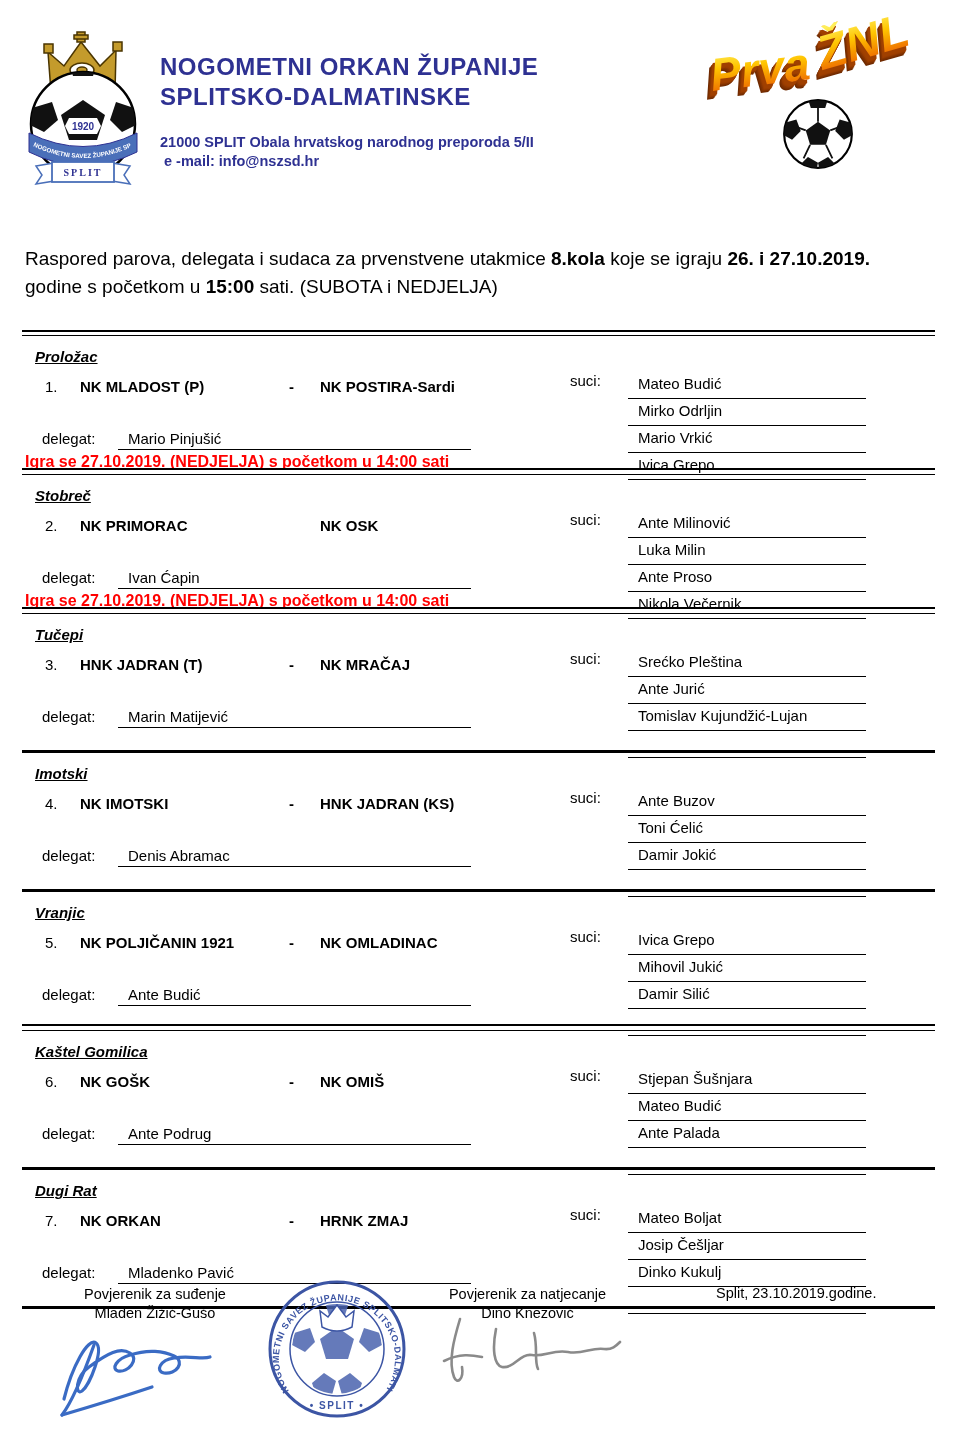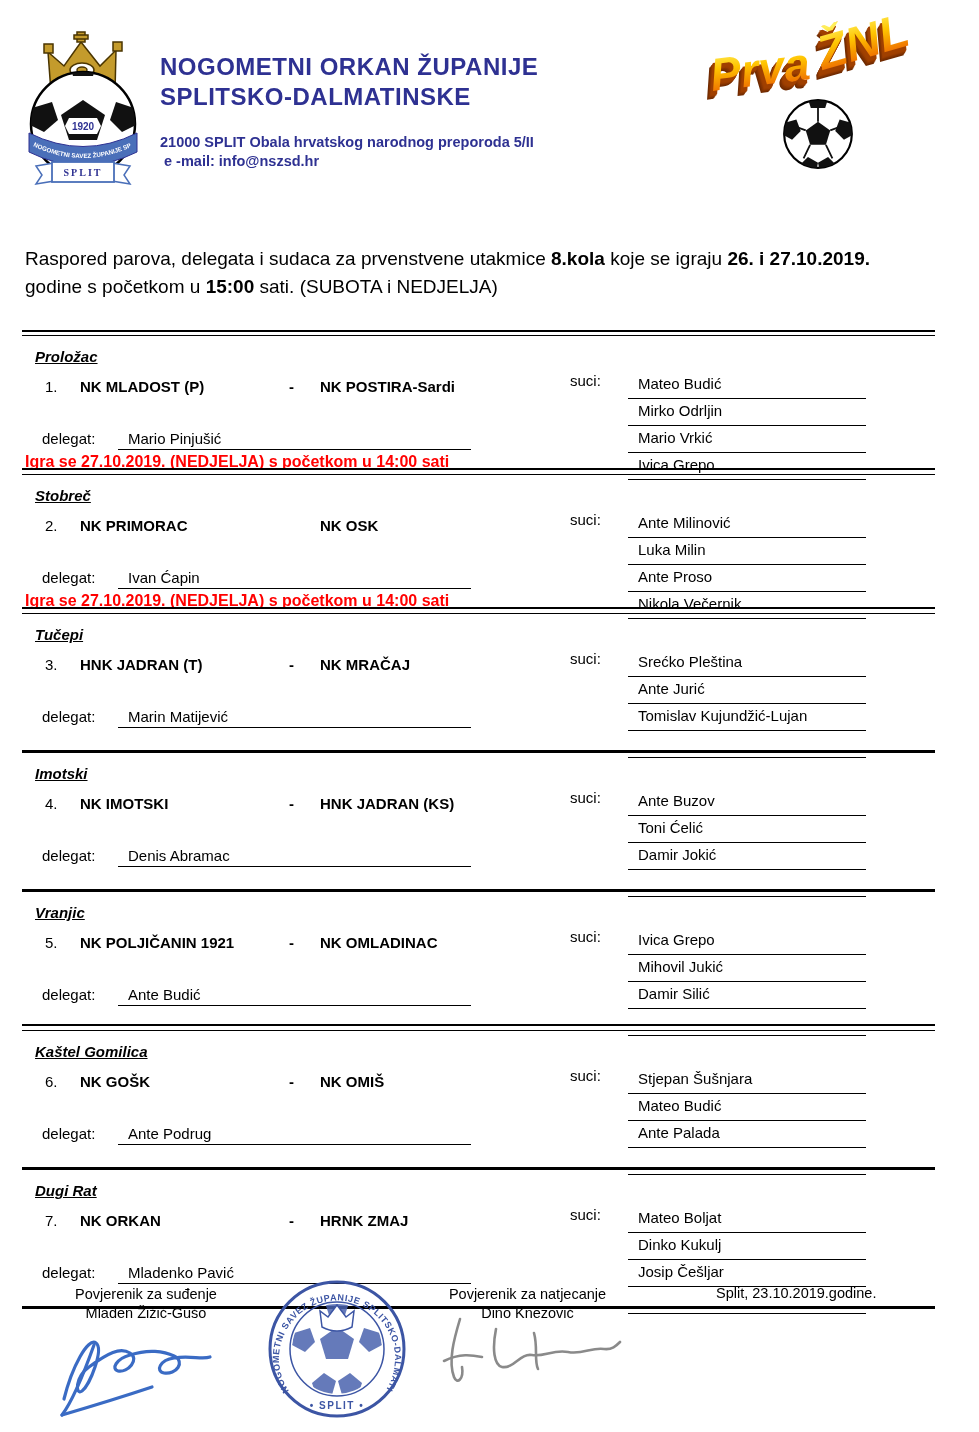--- a/index.html
+++ b/index.html
@@ -47,21 +47,21 @@
   .dlg-field{position:absolute;left:118px;top:94px;width:343px;height:19px;border-bottom:1px solid #000;
              font-size:15px;padding-left:10px;white-space:nowrap;}
   .note{position:absolute;left:25px;top:117px;font-size:16px;font-weight:bold;color:#FF0000;white-space:nowrap;}
   .section-divider{position:absolute;left:22px;bottom:0;width:913px;}
   .div-double .section-divider{height:4px;border-top:2px solid #000;border-bottom:1px solid #000;}
   .div-thick .section-divider{height:3px;background:#000;}
 
   
   .footer{position:absolute;left:0;top:1267px;width:979px;height:165px;}
   .f-block{position:absolute;text-align:center;font-size:14.5px;line-height:19px;}
-  .f-left{left:31px;top:18px;width:230px;}
+  .f-left{left:40px;top:18px;width:230px;}
   .f-right{left:415px;top:18px;width:225px;}
   .f-date{position:absolute;left:716px;top:18px;font-size:14.5px;}
   .sig-left{position:absolute;left:48px;top:48px;width:195px;height:112px;}
   .sig-right{position:absolute;left:430px;top:42px;width:200px;height:90px;}
   .stamp{position:absolute;left:266px;top:8px;width:142px;height:150px;}
 </style>
 </head>
 <body>
 
 <div class="page">
@@ -264,22 +264,22 @@
 
     <section class="match div-thick">
       <div class="venue">Dugi Rat</div>
       <div class="mnum">7.</div>
       <div class="team-home">NK ORKAN</div>
       <div class="team-sep">-</div>
       <div class="team-away">HRNK ZMAJ</div>
       <div class="suci">suci:</div>
       <div class="ref-col">
         <div class="ref-row">Mateo Boljat</div>
+        <div class="ref-row">Josip Češljar</div>
         <div class="ref-row">Dinko Kukulj</div>
-        <div class="ref-row">Josip Češljar</div>
         <div class="ref-row"></div>
       </div>
       <div class="dlg-label">delegat:</div>
       <div class="dlg-field">Mladenko Pavić</div>
 
       <div class="section-divider"></div>
     </section>
   </div>
 
   <div class="footer">

